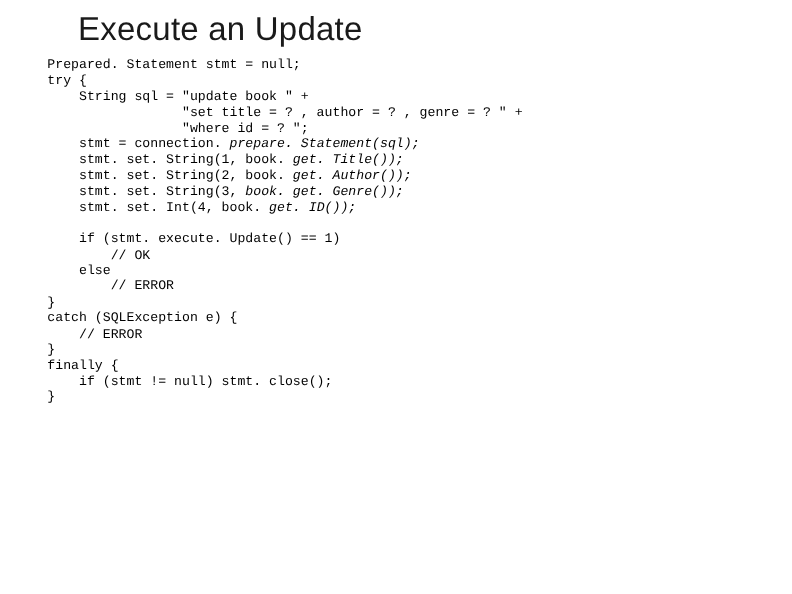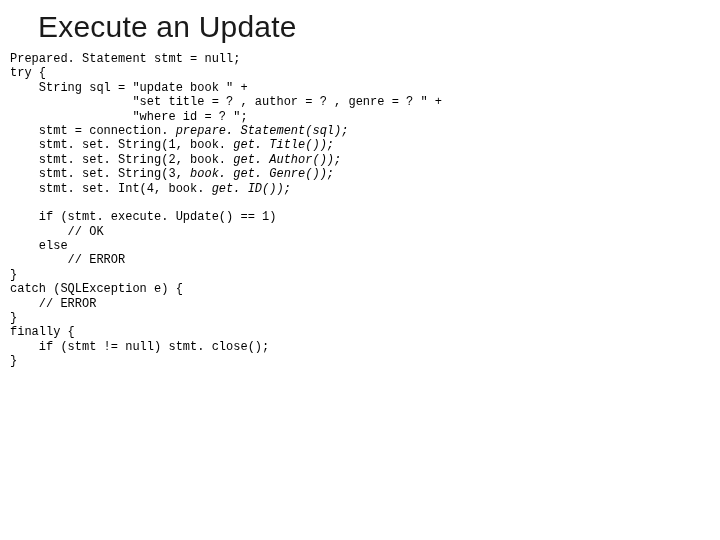--- a/index.html
+++ b/index.html
@@ -10,20 +10,21 @@
     background: #ffffff;
     font-family: Arial, Helvetica, sans-serif;
     color: #000000;
   }
   .slide {
     position: relative;
     width: 660px;
     height: 540px;
     box-sizing: border-box;
     padding: 10px 10px 0 10px;
+    margin-left: 33px;
   }
   .title {
     font-size: 30px;
     font-weight: 400;
     color: #1a1a1a;
     margin: 0 0 8px 28px;
     letter-spacing: 0.2px;
   }
   .code {
     font-family: "Courier New", Courier, monospace;

